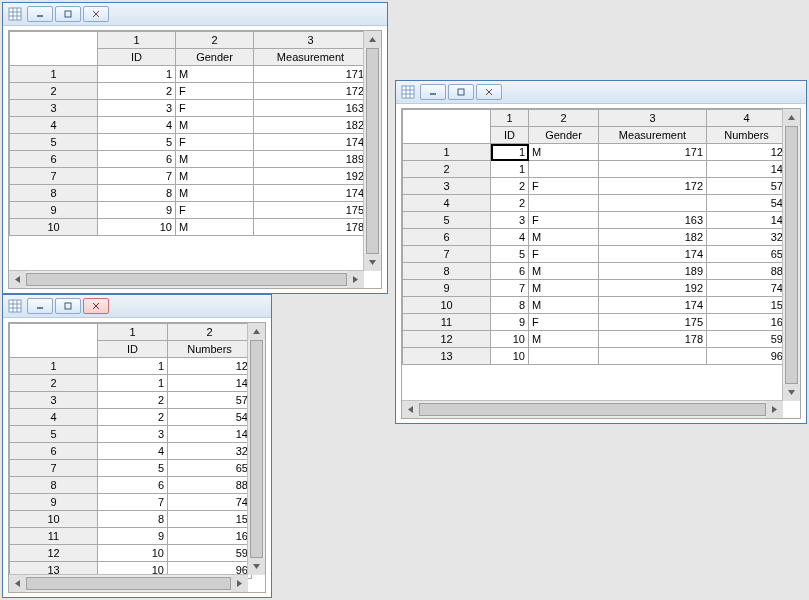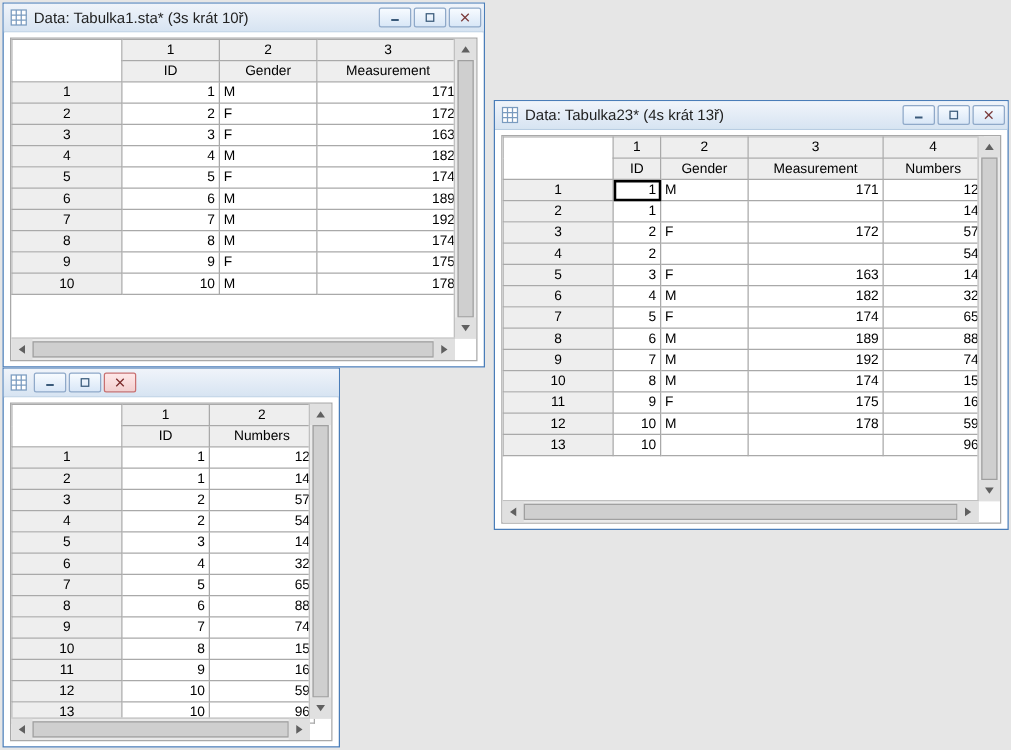--- a/index.html
+++ b/index.html
@@ -36,21 +36,20 @@
   <div class="titlebar">
     <span class="app-icon">
       <svg width="14" height="14">
           <rect x="1" y="1" width="12" height="12" fill="#fff" stroke="#7a9bbf"></rect>
           <line x1="1" y1="5" x2="13" y2="5" stroke="#7a9bbf"></line>
           <line x1="1" y1="9" x2="13" y2="9" stroke="#7a9bbf"></line>
           <line x1="5" y1="1" x2="5" y2="13" stroke="#7a9bbf"></line>
           <line x1="9" y1="1" x2="9" y2="13" stroke="#7a9bbf"></line>
         </svg>
     </span>
-    <span class="title">Data: Tabulka1.sta* (3s krát 10ř)</span>
     <div class="win-controls">
       <div class="win-btn">
           <svg width="10" height="8">
             <line x1="2" y1="6" x2="8" y2="6" stroke="#3a5a7a" stroke-width="1.5"></line>
           </svg>
         </div>
       <div class="win-btn">
           <svg width="10" height="8">
             <rect x="2" y="1" width="6" height="6" fill="none" stroke="#3a5a7a"></rect>
           </svg>
@@ -329,21 +328,20 @@
   <div class="titlebar">
     <span class="app-icon">
       <svg width="14" height="14">
           <rect x="1" y="1" width="12" height="12" fill="#fff" stroke="#7a9bbf"></rect>
           <line x1="1" y1="5" x2="13" y2="5" stroke="#7a9bbf"></line>
           <line x1="1" y1="9" x2="13" y2="9" stroke="#7a9bbf"></line>
           <line x1="5" y1="1" x2="5" y2="13" stroke="#7a9bbf"></line>
           <line x1="9" y1="1" x2="9" y2="13" stroke="#7a9bbf"></line>
         </svg>
     </span>
-    <span class="title">Data: Tabulka23* (4s krát 13ř)</span>
     <div class="win-controls">
       <div class="win-btn">
           <svg width="10" height="8">
             <line x1="2" y1="6" x2="8" y2="6" stroke="#3a5a7a" stroke-width="1.5"></line>
           </svg>
         </div>
       <div class="win-btn">
           <svg width="10" height="8">
             <rect x="2" y="1" width="6" height="6" fill="none" stroke="#3a5a7a"></rect>
           </svg>

